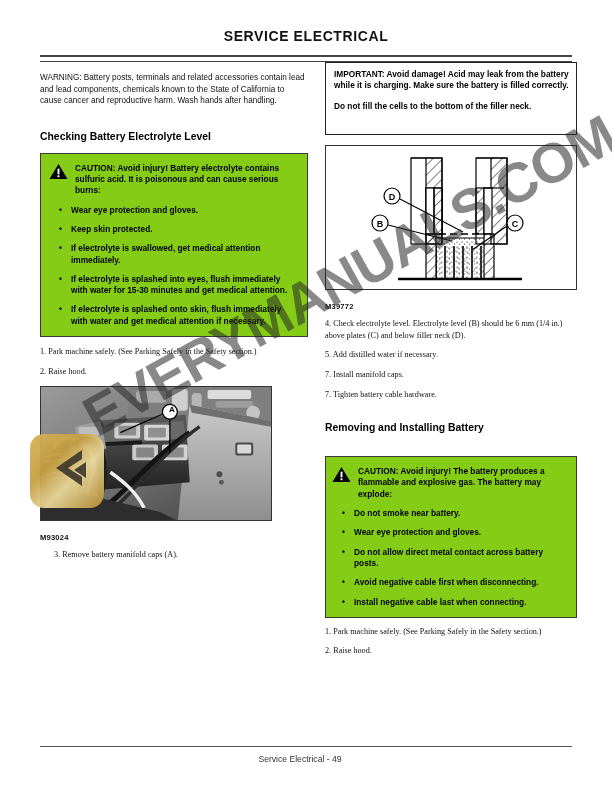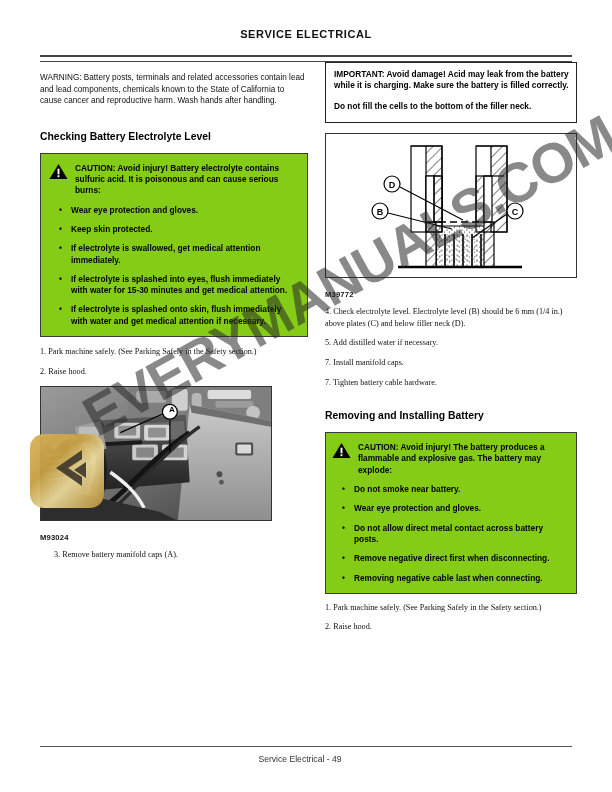--- a/index.html
+++ b/index.html
@@ -24,21 +24,21 @@
   }
 
   
   .page-header {
     position: absolute;
     left: 0; right: 0;
     top: 28px;
     text-align: center;
   }
   .page-header .title {
-    font-size: 11px;
+    font-size: 14px;
     font-weight: bold;
     letter-spacing: 0.6px;
     color: #111;
   }
   .header-rule {
     position: absolute;
     left: 40px;
     right: 40px;
     top: 55px;
     height: 4px;
@@ -100,21 +100,21 @@
   .sub-heading {
     font-size: 8.4px;
     font-weight: bold;
     margin: 0;
   }
 
   
   .important-box {
     border: 1.2px solid #222;
     background: #ffffff;
-    padding: 6px 7px 10px 8px;
+    padding: 6px 7px 22px 8px;
     box-sizing: border-box;
   }
   .important-box p {
     margin: 0;
     font-size: 8.3px;
     line-height: 11.4px;
     font-weight: bold;
     color: #000;
   }
   .important-box p + p {
@@ -428,21 +428,21 @@
       <div class="fig-id">M39772</div>
     </div>
 
     <div class="step" style="margin-top:7px;">4.  Check electrolyte level. Electrolyte level (B) should be 6 mm (1/4 in.) above plates (C) and below filler neck (D).</div>
     <div class="step">5.  Add distilled water if necessary.</div>
     <div class="step">7.  Install manifold caps.</div>
     <div class="step">7.  Tighten battery cable hardware.</div>
 
     <div class="section-title" style="margin-top:22px;">Removing and Installing Battery</div>
 
-    <div class="caution-box" style="margin-top:11px; width:252px;padding-left:6px;">
+    <div class="caution-box" style="margin-top:23px; width:252px;padding-left:6px;">
       <div class="caution-head">
         <span class="warn-tri">
           <svg viewBox="0 0 40 34" width="19" height="17" aria-hidden="true">
             <path d="M20 1 L39 33 L1 33 Z" fill="#000"></path>
             <rect x="18" y="11" width="4" height="12" fill="#fff"></rect>
             <rect x="18" y="25" width="4" height="4" fill="#fff"></rect>
           </svg>
         </span>
         <span class="caution-lead">CAUTION: Avoid injury!  The battery produces a flammable and explosive gas. The battery may explode:</span>
       </div>
@@ -454,25 +454,25 @@
         <li>
           <span class="dot">•</span>
           <span>Wear eye protection and gloves.</span>
         </li>
         <li>
           <span class="dot">•</span>
           <span>Do not allow direct metal contact across battery posts.</span>
         </li>
         <li>
           <span class="dot">•</span>
-          <span>Remove negative direct first when disconnecting.</span>
-        </li>
-        <li>
-          <span class="dot">•</span>
-          <span>Removing negative cable last when connecting.</span>
+          <span>Avoid negative cable first when disconnecting.</span>
+        </li>
+        <li>
+          <span class="dot">•</span>
+          <span>Install negative cable last when connecting.</span>
         </li>
       </ul>
     </div>
 
 
     <div class="step">1.  Park machine safely. (See Parking Safely in the Safety section.)</div>
     <div class="step">2.  Raise hood.</div>
   </div>
 
   <div class="watermark">

